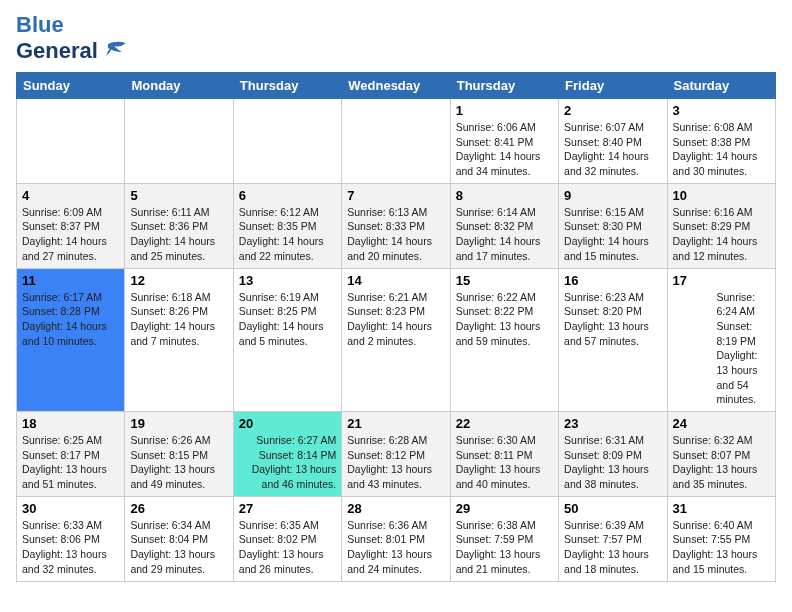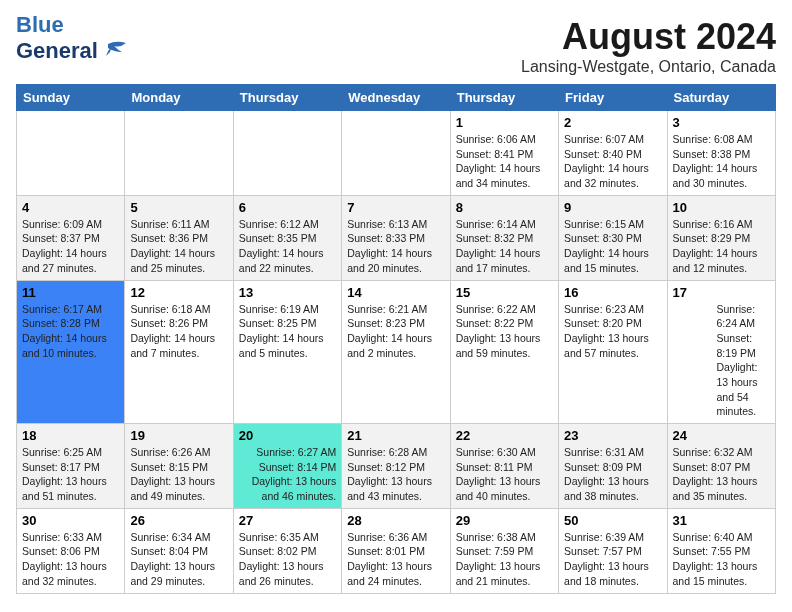--- a/index.html
+++ b/index.html
@@ -90,24 +90,20 @@
         <div style="display:flex;align-items:center;">
           <span style="font-size:22px;font-weight:bold;color:#1a3a6b;">General</span>
           <svg width="30" height="22" viewBox="0 0 30 22">
             <path d="M10,4 Q18,0 28,3 Q22,8 16,6 Q20,10 24,12 Q16,12 10,8 Z" fill="#2e6db4"></path>
             <path d="M14,6 Q10,10 8,16 L12,12 Z" fill="#2e6db4"></path>
           </svg>
         </div>
       </div>
     </div>
   </div>
-  <div class="title-area">
-    <div class="cal-title">August 2024</div>
-    <div class="cal-subtitle">Lansing-Westgate, Ontario, Canada</div>
-  </div>
 </div>
 
 <table class="calendar">
   <thead>
     <tr>
     <th>Sunday</th>
         <th>Monday</th>
         <th>Thursday</th>
         <th>Wednesday</th>
         <th>Thursday</th>

